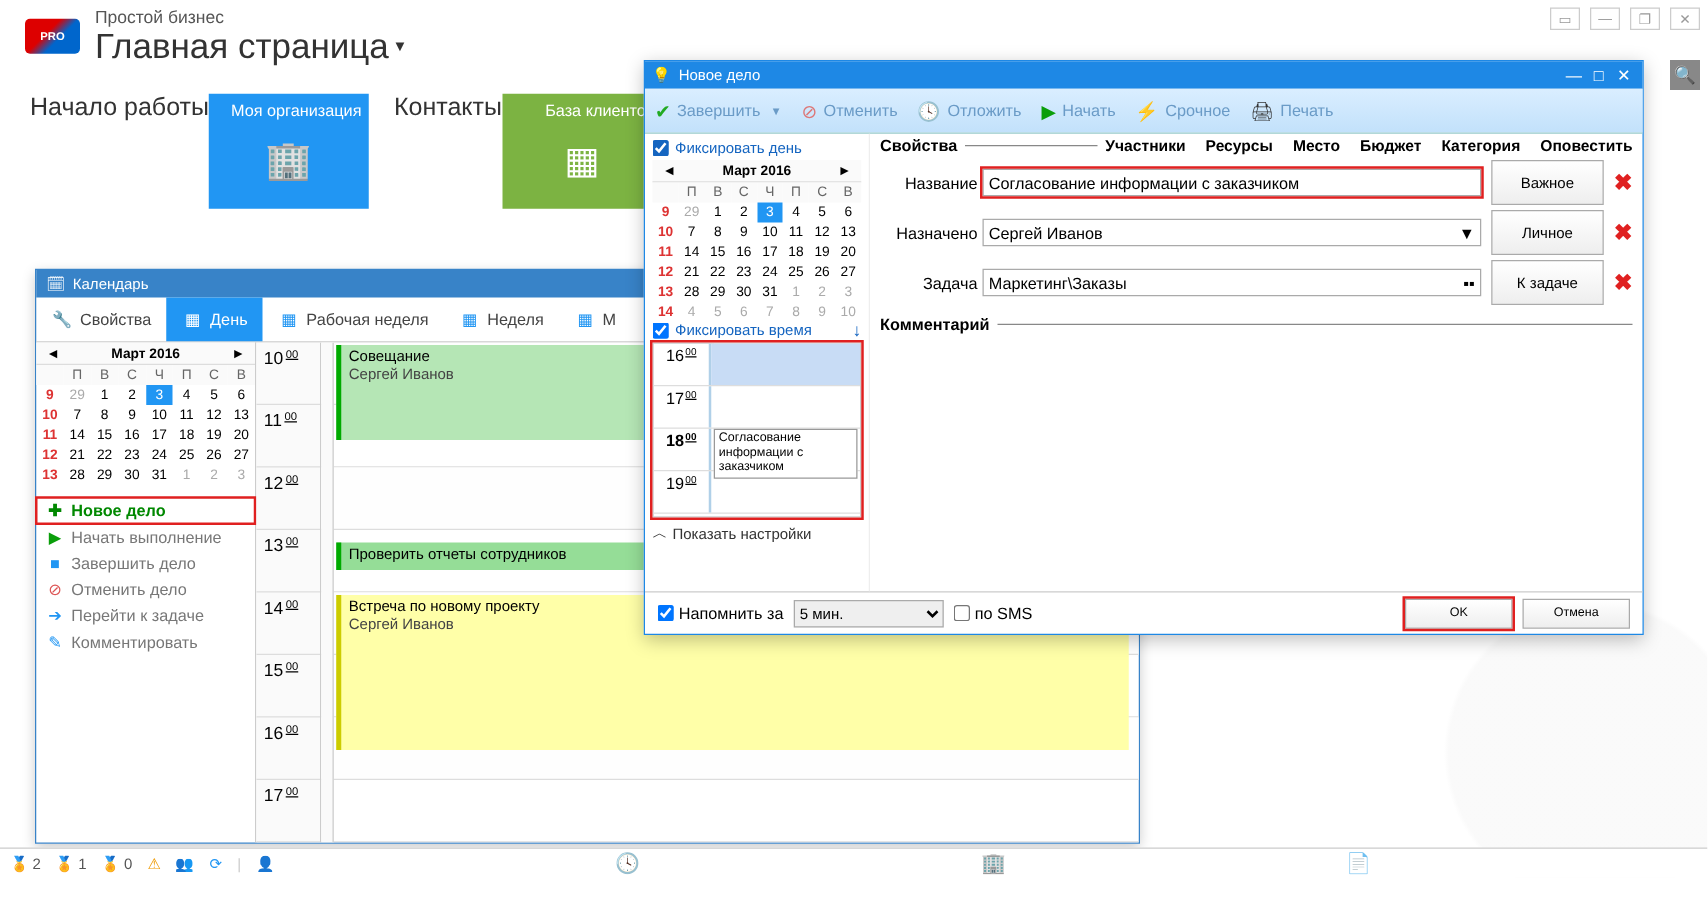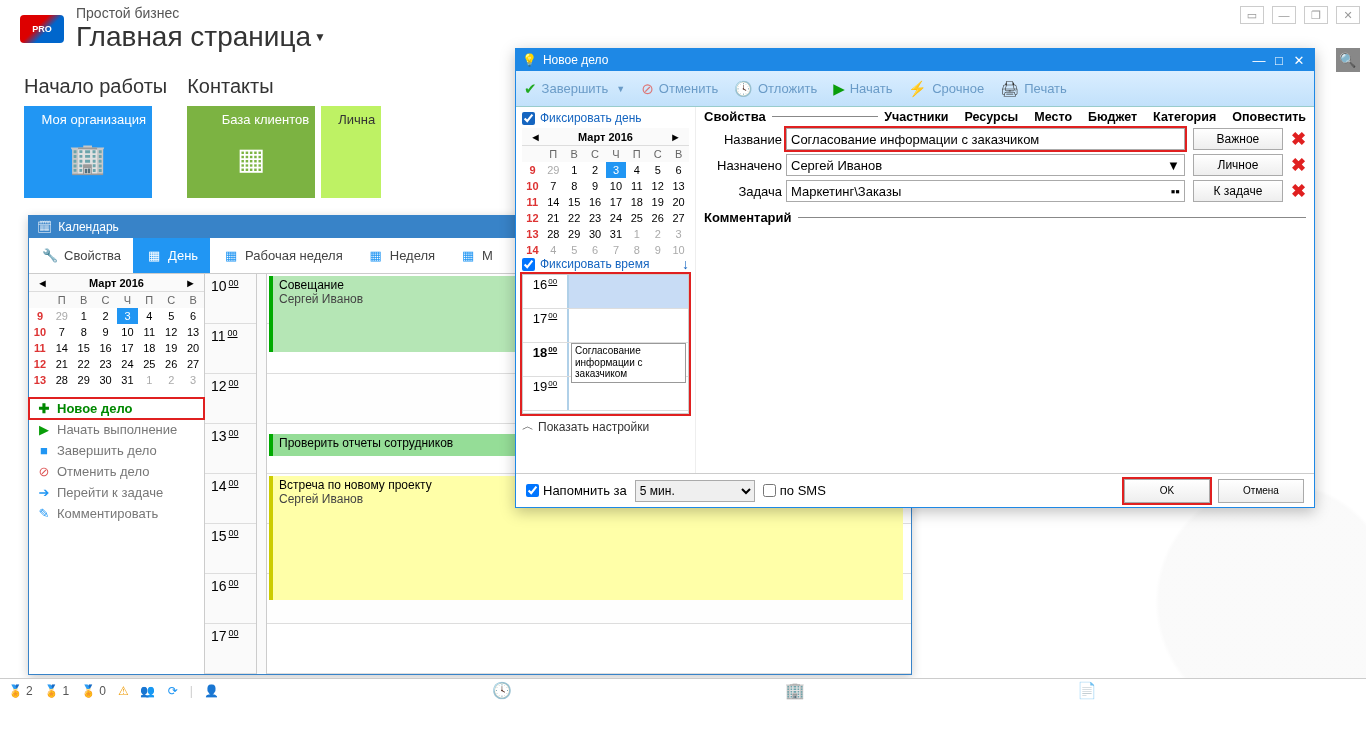--- a/index.html
+++ b/index.html
@@ -13,21 +13,21 @@
 .app-sub{font-size:14px;color:#555;}
 .app-title{font-size:28px;color:#333;display:flex;align-items:center;}
 .app-title .dd{margin-left:3px;font-size:12px;}
 .window-controls{position:absolute;right:6px;top:6px;display:flex;gap:8px;color:#999;}
 .wc-btn{width:24px;height:18px;border:1px solid #ccc;display:flex;align-items:center;justify-content:center;font-size:11px;cursor:pointer;background:#fff;}
 .search-top{position:absolute;right:6px;top:48px;width:24px;height:24px;background:#888;color:#fff;display:flex;align-items:center;justify-content:center;font-size:14px;}
 
 .main-area{position:absolute;left:24px;top:75px;right:24px;}
 .section-h{font-size:20px;color:#333;margin-bottom:8px;}
 .sections{display:flex;gap:20px;}
-.section-col{display:flex;flex-direction:column;}
+.section-col{display:flex;flex-direction:row;}
 .cards{display:flex;gap:6px;}
 .card{width:128px;height:92px;color:#fff;display:flex;flex-direction:column;align-items:center;justify-content:flex-start;padding:6px;font-size:13px;}
 .card .card-label{align-self:flex-end;}
 .card .card-icon{font-size:30px;margin-top:14px;}
 .card-blue{background:#2196f3;}
 .card-green{background:#7cb342;}
 .card-photo{background:#bef264;width:60px;}
 
 
 .cal-win{position:absolute;left:28px;top:215px;width:884px;height:460px;border:1px solid #3883c8;background:#fff;box-shadow:0 3px 10px rgba(0,0,0,.2);}
@@ -107,21 +107,21 @@
 .dlg-right{flex:1;padding:2px 8px 4px 8px;display:flex;flex-direction:column;}
 .props-head{display:flex;align-items:center;font-size:13px;font-weight:bold;}
 .props-head .line{flex:1;height:1px;background:#888;margin:0 6px;}
 .tabs-row{display:flex;gap:16px;font-size:12.5px;font-weight:bold;}
 .tabs-row span{cursor:pointer;}
 .form-row{display:flex;align-items:center;margin-top:4px;font-size:13px;}
 .form-row label{width:78px;text-align:right;margin-right:4px;}
 .form-row .inp{flex:1;height:22px;border:1px solid #aaa;padding:0 4px;display:flex;align-items:center;background:#fff;}
 .form-row .inp input{border:none;outline:none;width:100%;font-size:13px;}
 .form-row .inp.hl{outline:2px solid #e02020;}
-.side-btn{width:90px;height:22px;margin-left:8px;border:1px solid #aaa;background:linear-gradient(#fff,#eee);font-size:12px;cursor:pointer;}
+.side-btn{width:90px;height:36px;margin-left:8px;border:1px solid #aaa;background:linear-gradient(#fff,#eee);font-size:12px;cursor:pointer;}
 .del-x{color:#e02020;font-size:18px;font-weight:bold;margin-left:8px;cursor:pointer;}
 ...
 .sel-dd{position:absolute;right:3px;font-size:10px;color:#666;}
 .inp.rel{position:relative;}
 .comment-h{font-weight:bold;font-size:13px;margin-top:8px;display:flex;align-items:center;}
 .comment-h .line{flex:1;height:1px;background:#888;margin-left:6px;}
 .comment-box{flex:1;border:1px solid #1ab0d0;margin-top:2px;padding:4px 6px;font-size:13px;min-height:150px;}
 
 .dlg-footer{height:34px;border-top:1px solid #ccc;display:flex;align-items:center;padding:0 10px;gap:8px;font-size:13px;}
 .dlg-footer .chk{display:flex;align-items:center;gap:4px;}

